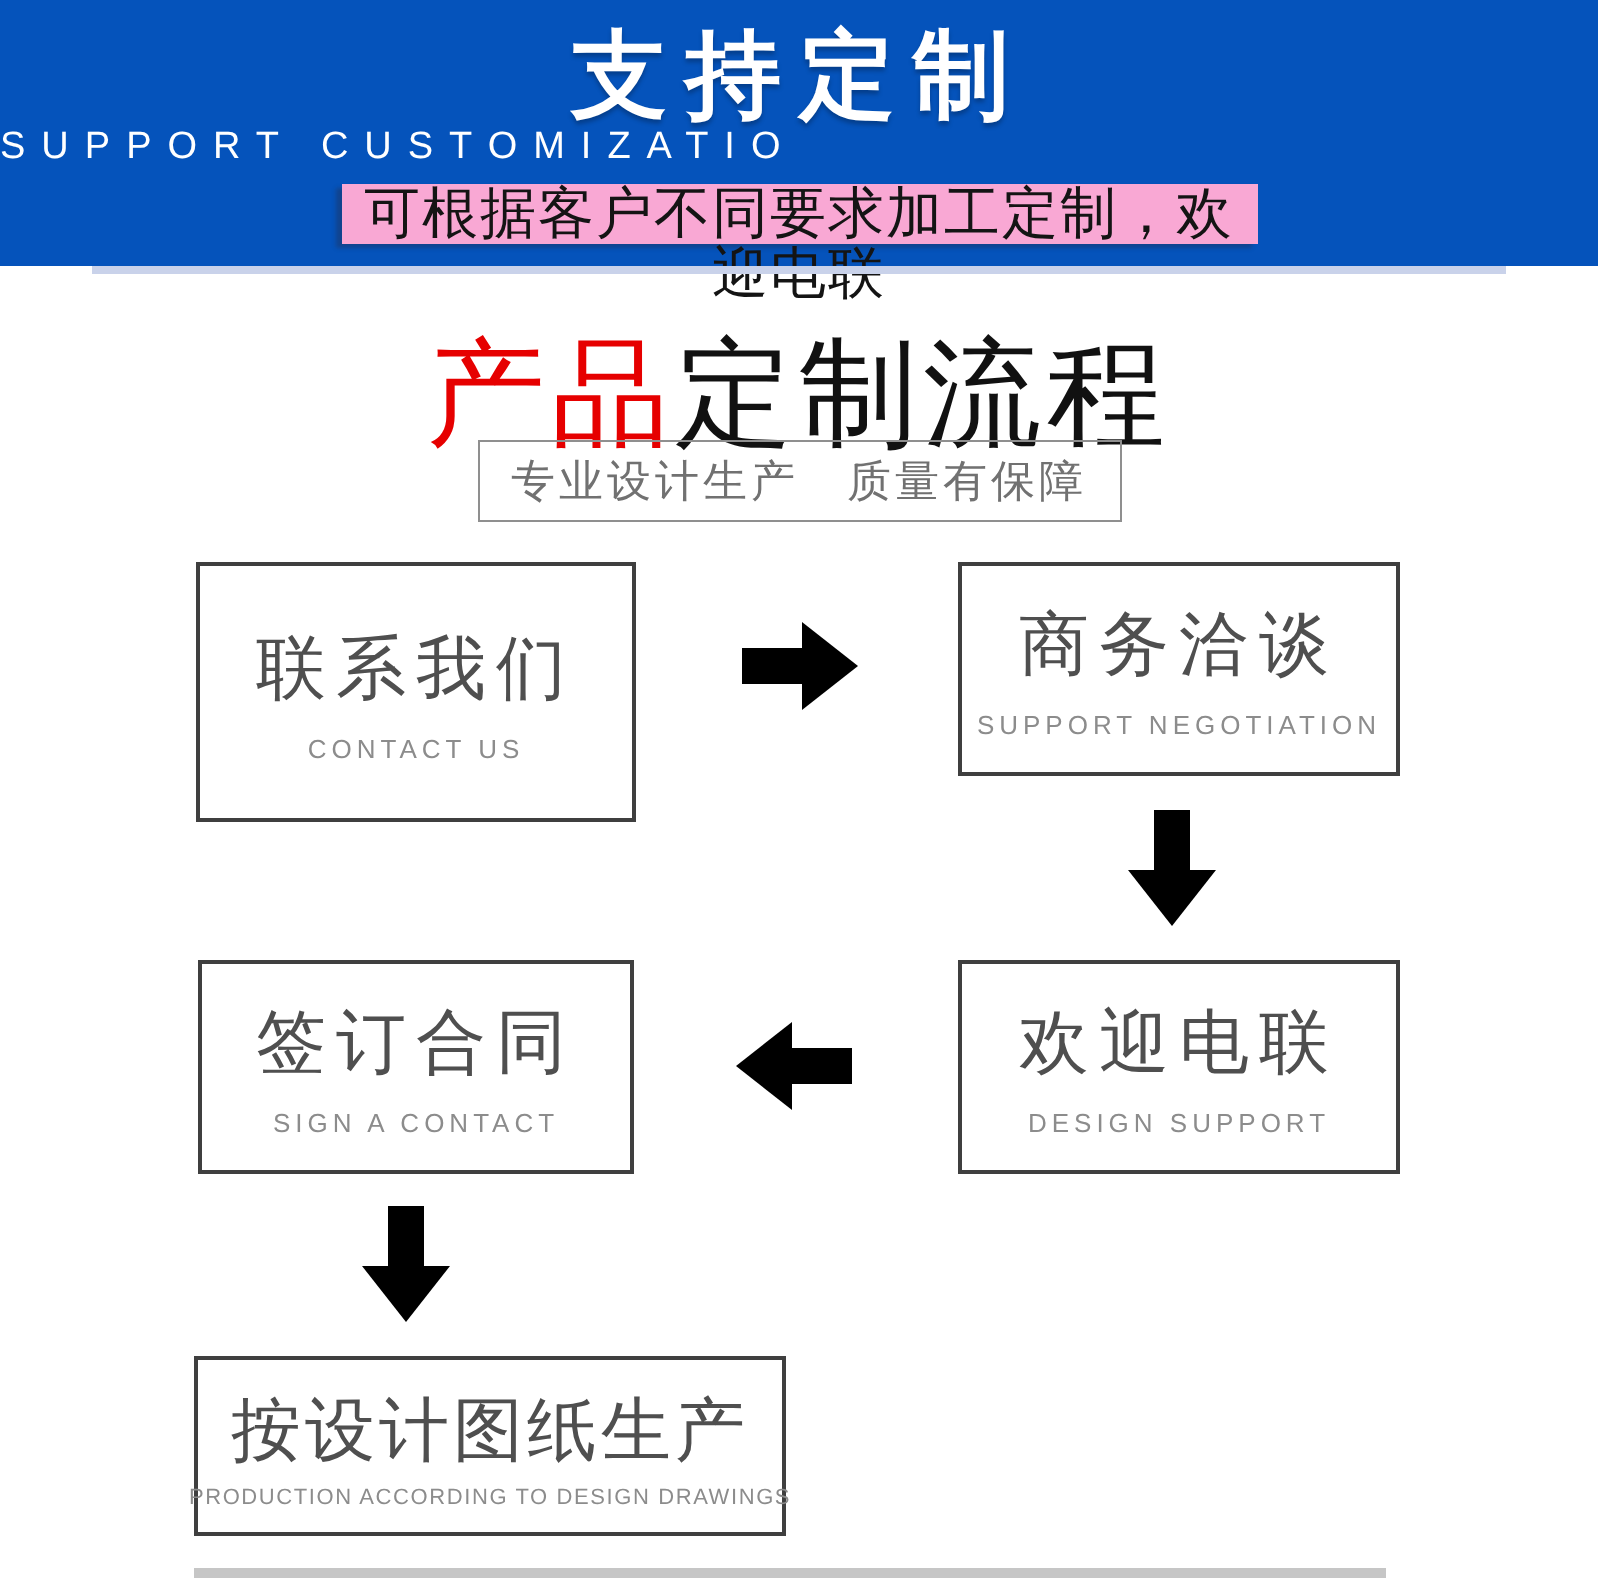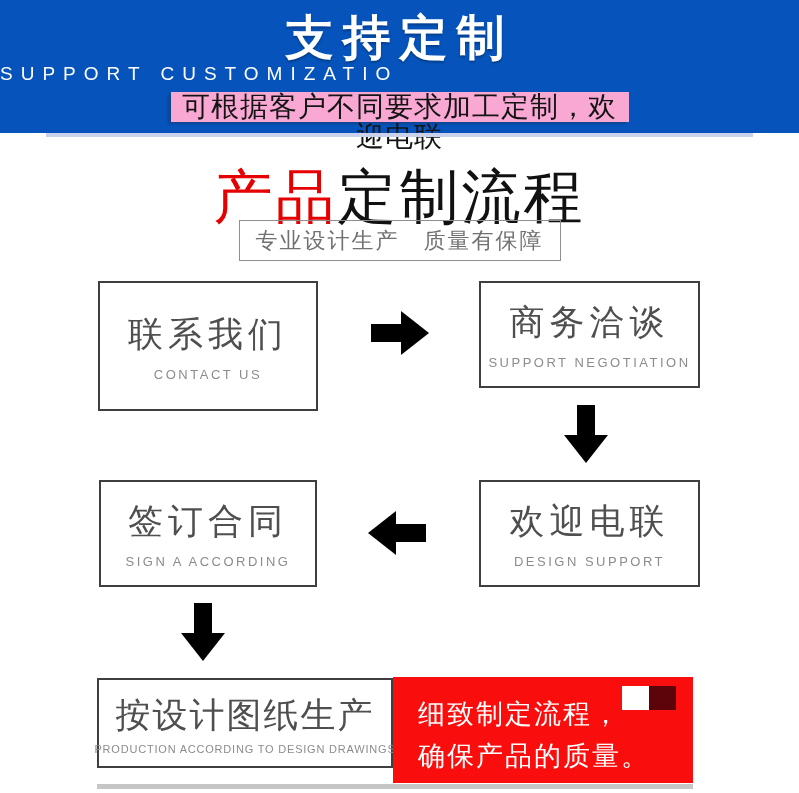--- a/index.html
+++ b/index.html
@@ -104,35 +104,29 @@
   <div class="fbox box-design">
     <div class="zh">欢迎电联</div>
     <div class="en">DESIGN SUPPORT</div>
   </div>
   <div class="arr arr-left">
     <div class="body"></div>
     <div class="head"></div>
   </div>
   <div class="fbox box-contract">
     <div class="zh">签订合同</div>
-    <div class="en">SIGN A ACCORDING</div>
+    <div class="en">SIGN A CONTACT</div>
   </div>
 
   <div class="arr arr-down arr-down-2">
     <div class="body"></div>
     <div class="head"></div>
   </div>
 
   <div class="fbox box-prod">
     <div class="zh">按设计图纸生产</div>
     <div class="en">PRODUCTION ACCORDING TO DESIGN DRAWINGS</div>
   </div>
 
-  <div class="callout">
-    <div class="sq sq-white"></div>
-    <div class="sq sq-maroon"></div>
-    <div class="line l1">细致制定流程，</div>
-    <div class="line l2">确保产品的质量。</div>
-  </div>
 
   <div class="flow-shadow"></div>
 
 </div>
 
 </body></html>

